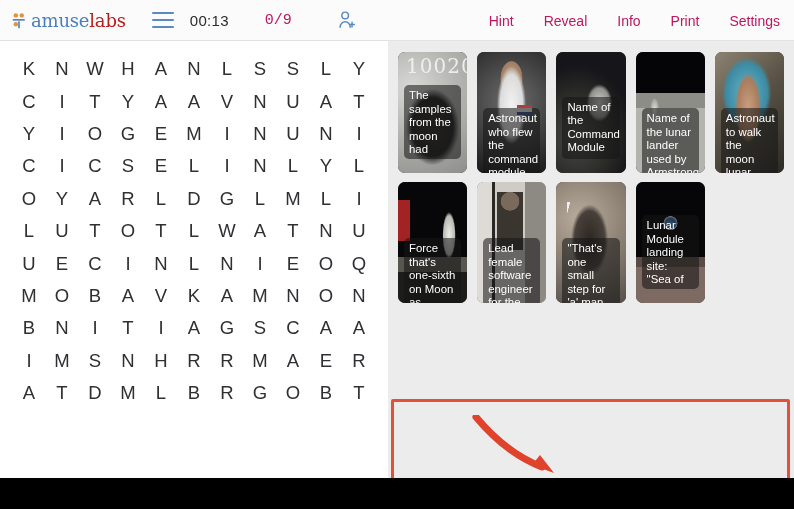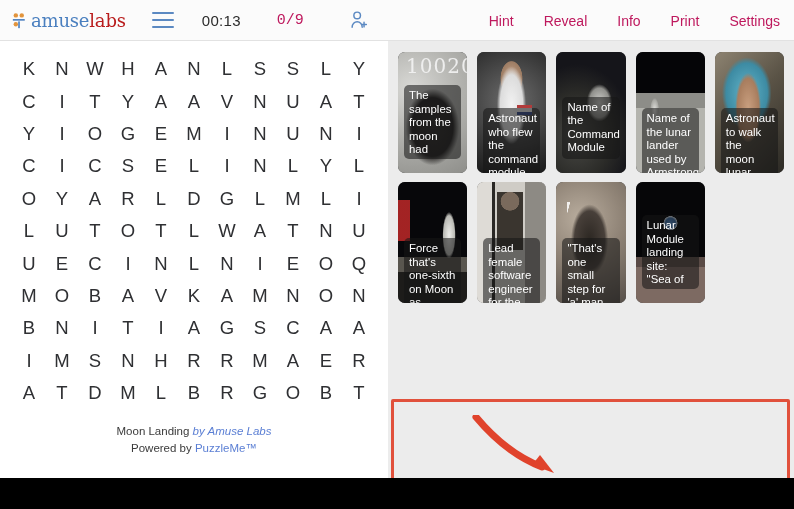--- a/index.html
+++ b/index.html
@@ -35,21 +35,21 @@
   .logo-labs { color: #b91c1c; }
 
   .hamburger {
     width: 22px; height: 16px; margin-left: 26px;
     display: flex; flex-direction: column; justify-content: space-between;
     cursor: pointer;
   }
   .hamburger i { display: block; height: 2px; background: #5b89c2; border-radius: 1px; }
 
   .timer {
-    margin-left: 28px;
+    margin-left: 16px;
     font-size: 15px; color: #2b2b2b;
     letter-spacing: .3px;
   }
   .score {
     margin-left: 36px;
     font-size: 15px; color: #be185d; font-family: Liberation Mono, monospace;
   }
   .person-icon {
     margin-left: 44px; width: 22px; height: 22px; cursor: pointer;
   }
@@ -379,28 +379,20 @@
           <div class="cell">D</div>
           <div class="cell">M</div>
           <div class="cell">L</div>
           <div class="cell">B</div>
           <div class="cell">R</div>
           <div class="cell">G</div>
           <div class="cell">O</div>
           <div class="cell">B</div>
           <div class="cell">T</div>
         </div>
-      <div id="credits">
-        <div>
-          <span>Moon Landing </span><span class="brand">by </span><span class="brand">Amuse Labs</span>
-        </div>
-        <div>
-          <span>Powered by </span><span class="pm">PuzzleMe™</span>
-        </div>
-      </div>
     </div>
 
     <div id="right">
       <div id="cards">
           <div class="card">
             <div class="photo ph-rock"></div>
             <div class="label low">The samples from the moon had traces of this rock</div>
           </div>
           <div class="card">
             <div class="photo ph-astro-collins"></div>

